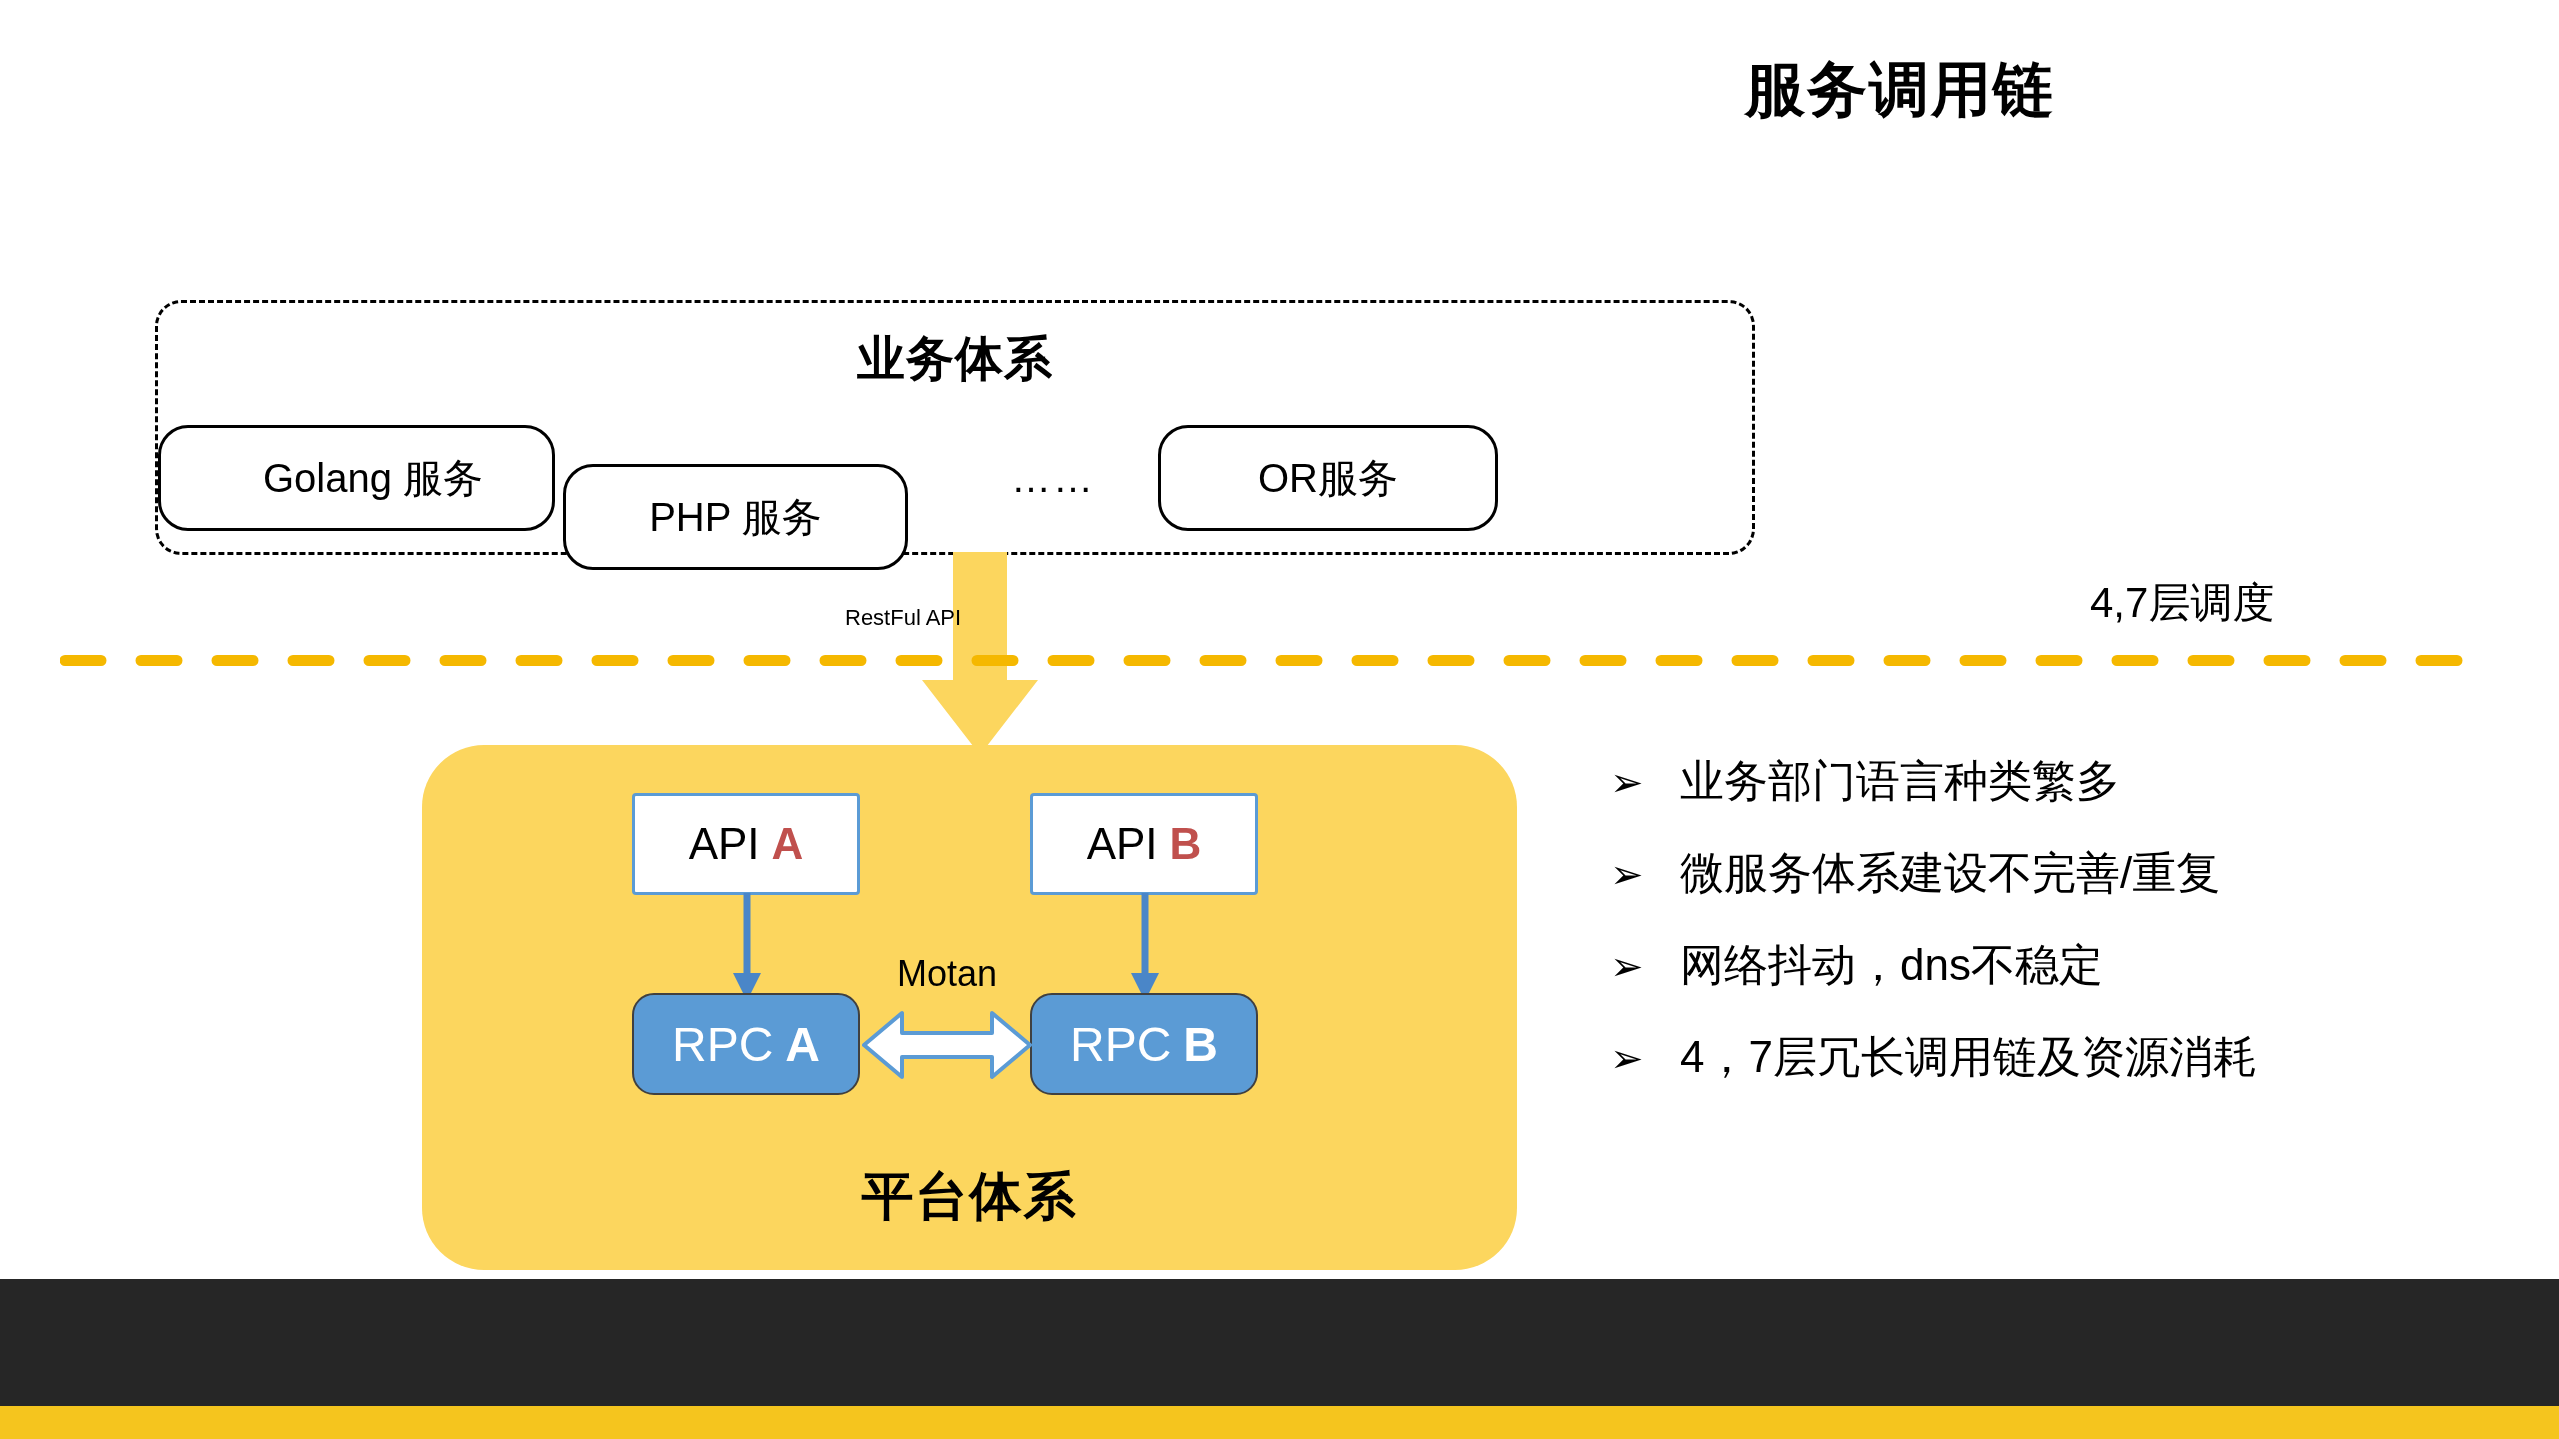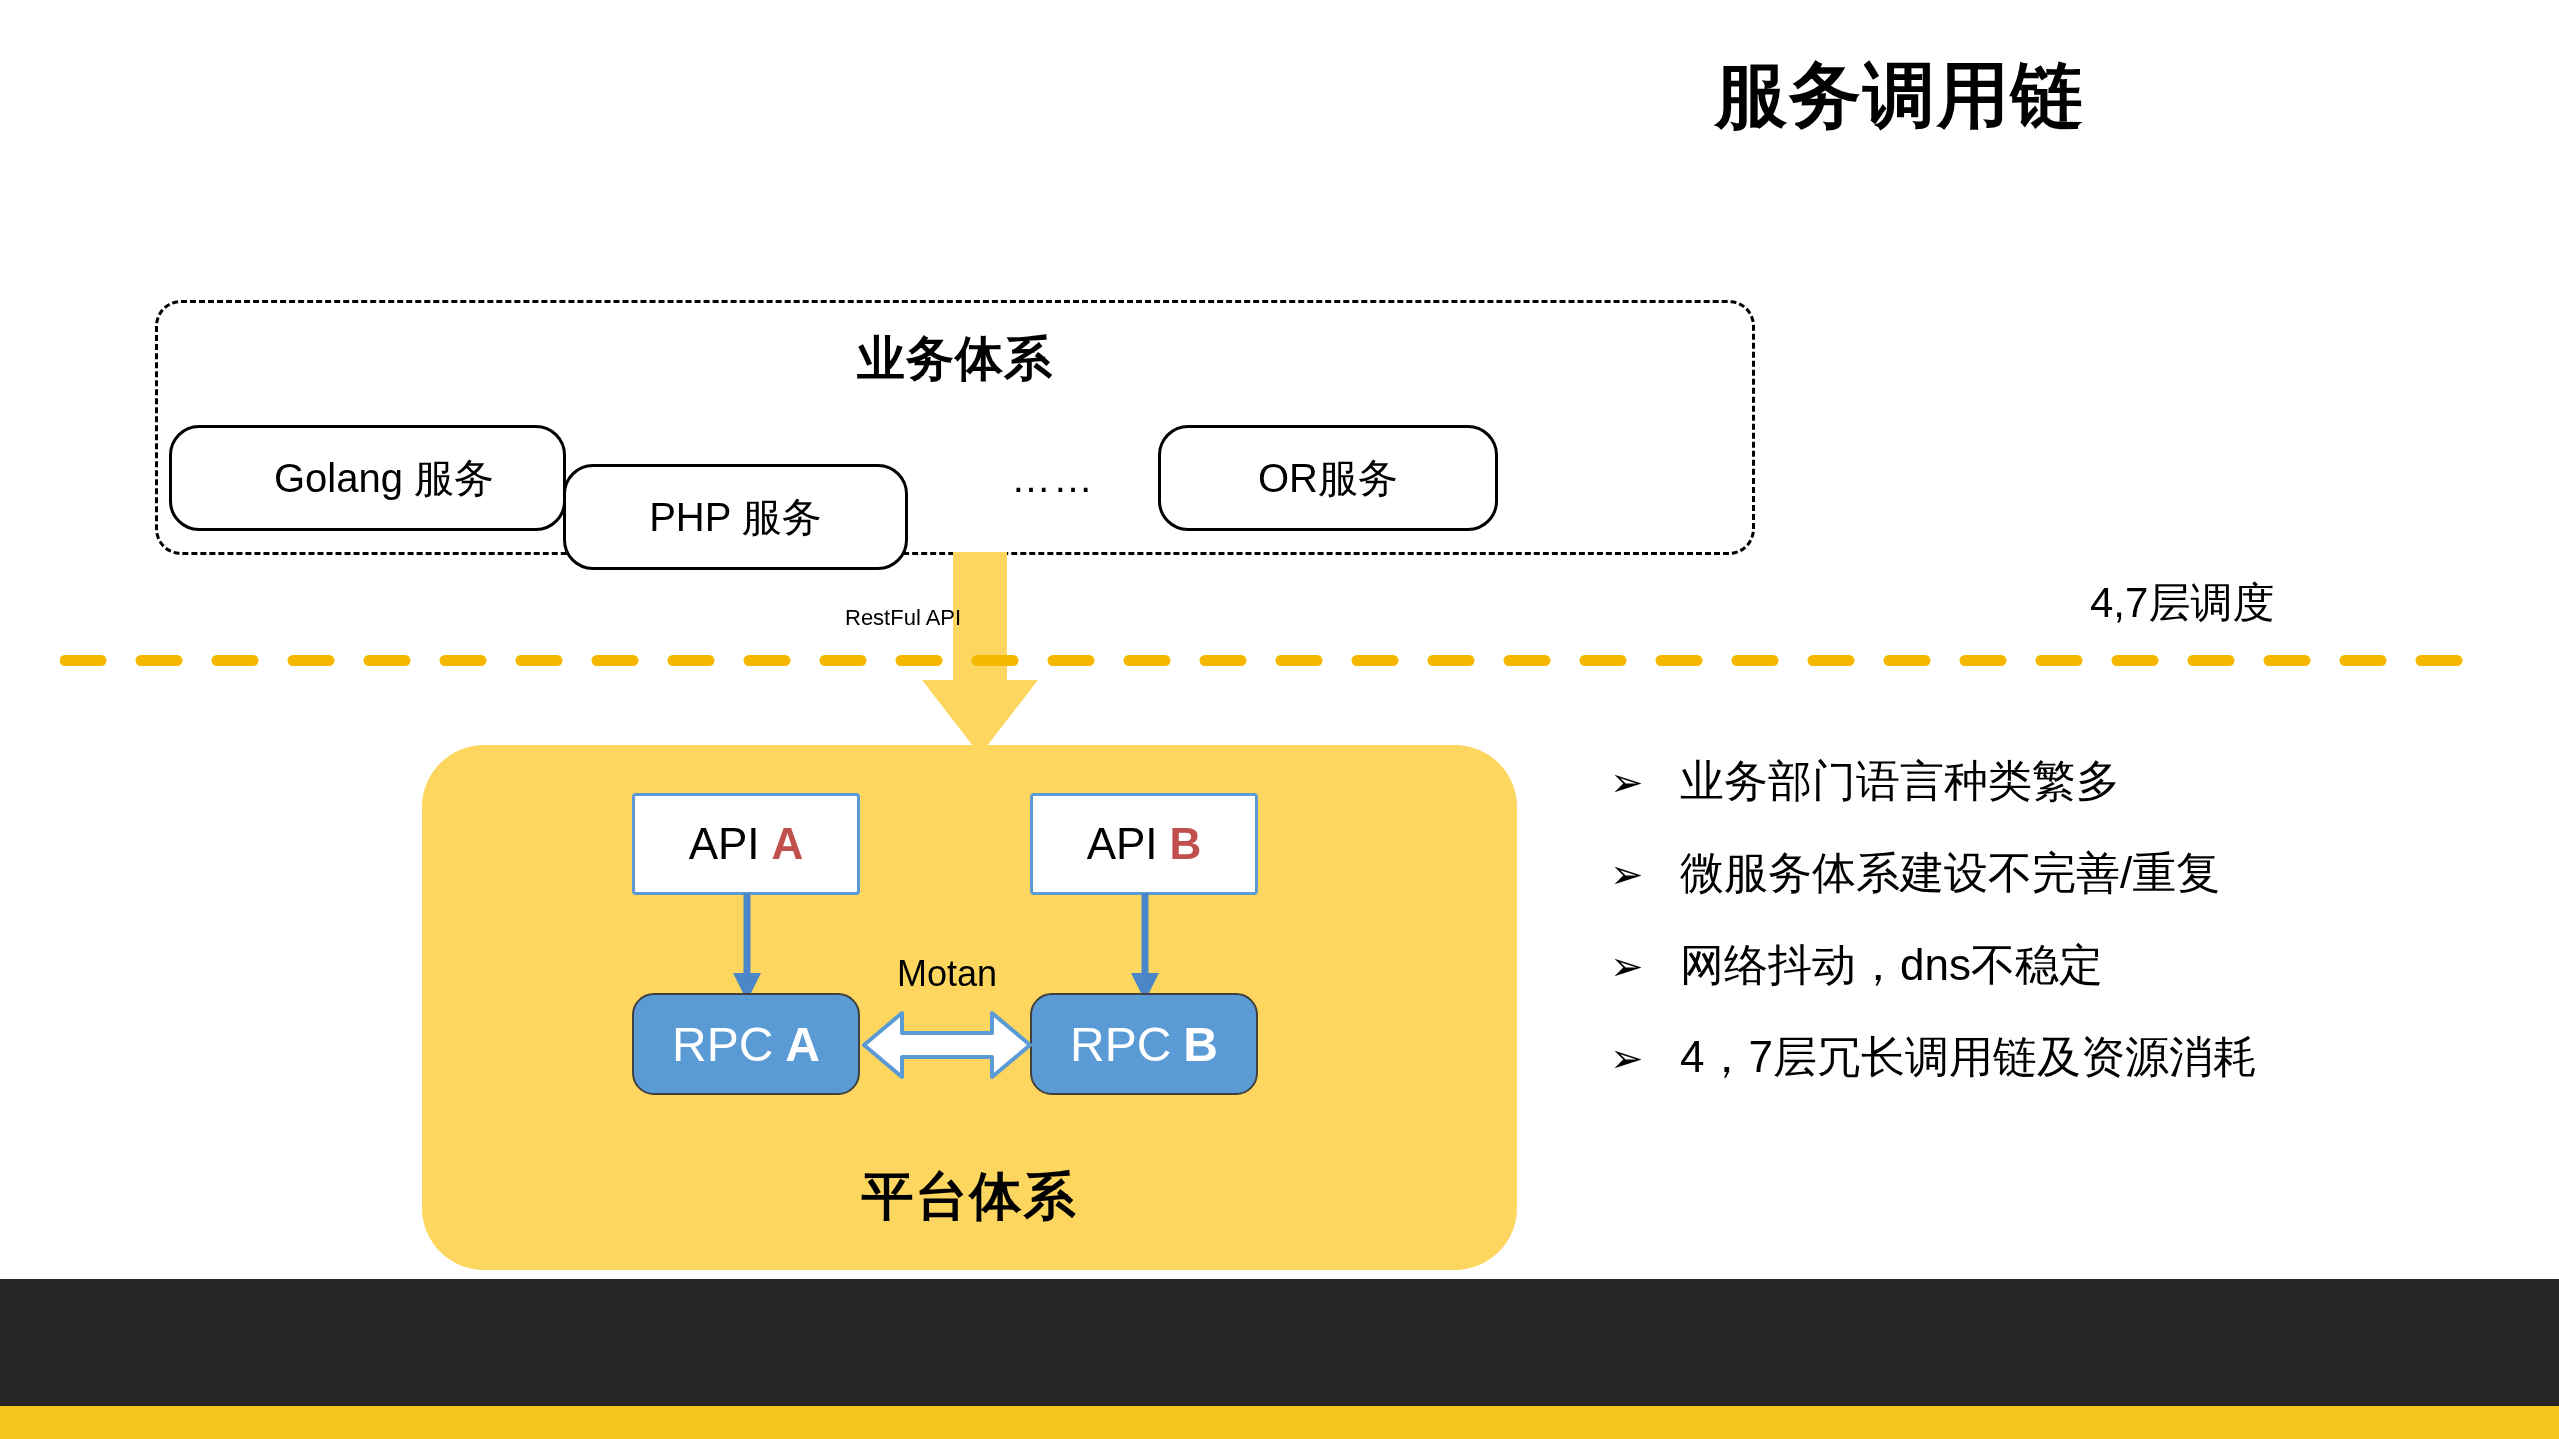--- a/index.html
+++ b/index.html
@@ -16,21 +16,21 @@
     color: #000000;
   }
 
   
   #slide-title {
     position: absolute;
     left: 1590px;
     top: 58px;
     width: 620px;
     text-align: center;
-    font-size: 72px;
+    font-size: 60px;
     font-weight: bold;
     letter-spacing: 2px;
     line-height: 1.05;
     white-space: nowrap;
   }
 
   
   #business-system {
     position: absolute;
     left: 155px;
@@ -57,21 +57,21 @@
     border: 3px solid #000000;
     border-radius: 30px;
     background: #ffffff;
     box-sizing: border-box;
     display: flex;
     align-items: center;
     justify-content: center;
     font-size: 40px;
     white-space: nowrap;
   }
-  #service-box-golang { left: 11px;  top: 122px; width: 397px; padding-left: 33px; }
+  #service-box-golang { left: 0;  top: 122px; width: 397px; padding-left: 33px; }
   #service-box-php    { left: 405px; top: 122px; width: 345px; margin-top: 39px; }
   #service-box-or     { left: 1000px; top: 122px; width: 340px; }
   #service-ellipsis {
     position: absolute;
     left: 800px;
     top: 122px;
     width: 190px;
     height: 106px;
     display: flex;
     align-items: center;

